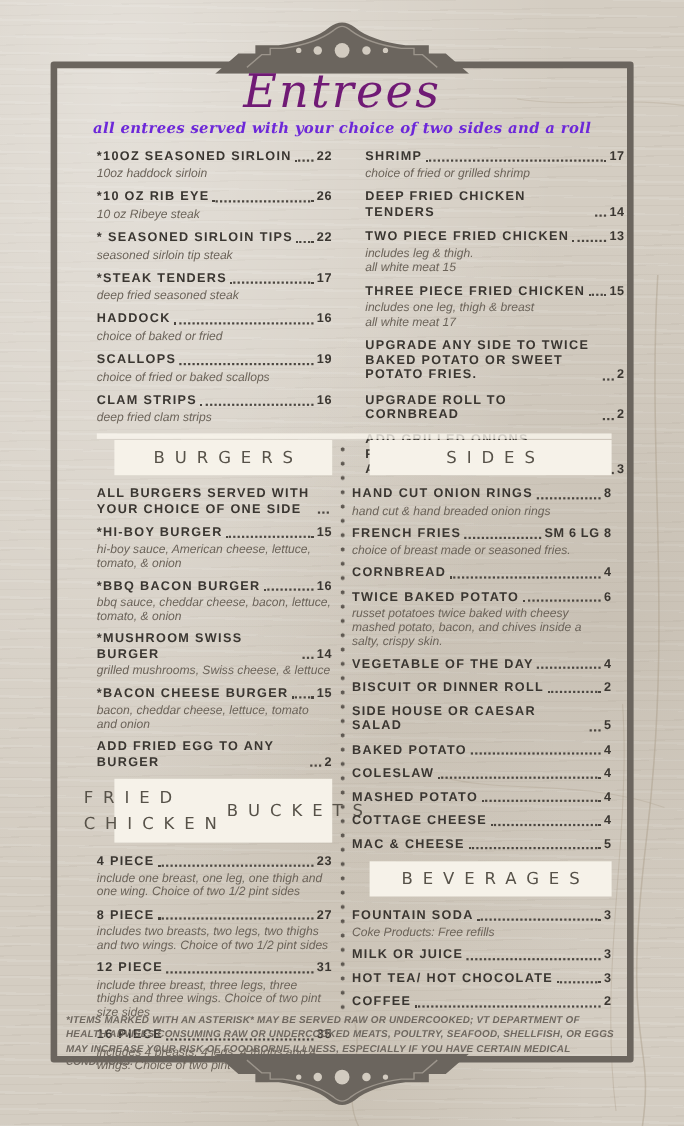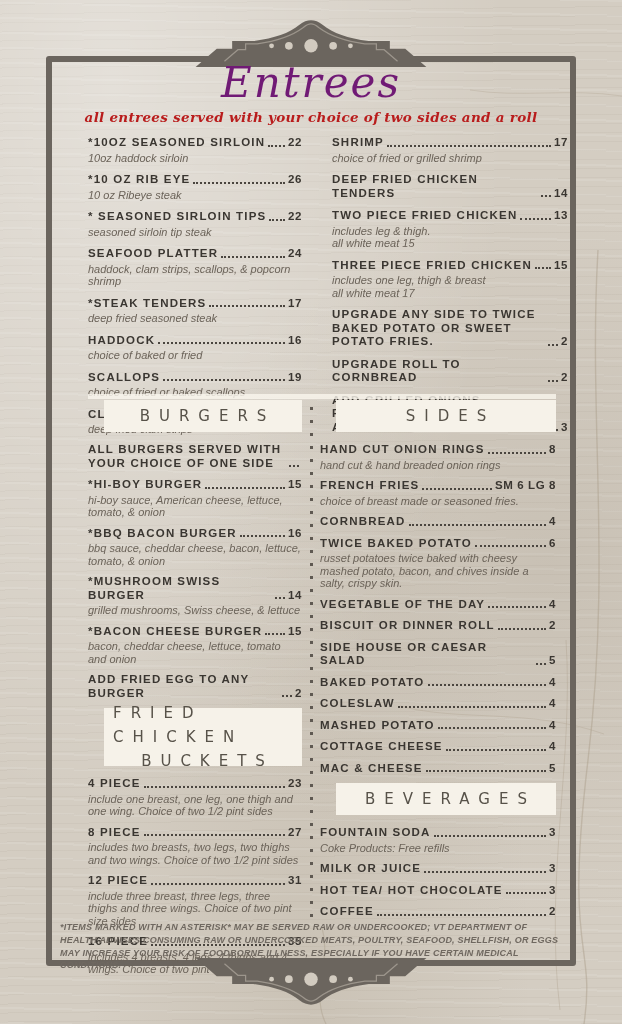--- a/index.html
+++ b/index.html
@@ -22,21 +22,21 @@
   }
   .badge{left:50%;transform:translateX(-50%);width:236px;height:50px;}
   #badge-top{top:17px;}
   #badge-bottom{top:958px;transform:translateX(-50%) scaleY(-1);}
   #page-title{
     top:58px;left:0;width:622px;text-align:center;color:#701a75;
     font-family:"DejaVu Serif",serif;font-style:italic;font-size:42px;
     letter-spacing:2px;
   }
   #page-subtitle{
-    top:109px;left:0;width:622px;text-align:center;color:#b91c1c;
+    top:109px;left:0;width:622px;text-align:center;color:#6d28d9;
     font-family:"DejaVu Serif",serif;font-style:italic;font-weight:bold;
     font-size:13.5px;letter-spacing:.3px;
   }
   #entrees{top:136px;left:88px;width:468px;display:flex;gap:30px;}
   #lower{top:400px;left:88px;width:468px;display:flex;gap:18px;}
   .colL{width:214px;flex:none;}
   .colR{width:236px;flex:none;}
   .item{margin-bottom:9px;}
   .lower-col .item{margin-bottom:8px;}
   .row{display:flex;align-items:flex-end;}
@@ -48,21 +48,21 @@
   .pr{font-weight:bold;font-size:11.5px;line-height:13.5px;letter-spacing:.6px;color:#3a3631;white-space:nowrap;}
   .desc{
     font-style:italic;font-size:11px;line-height:12.5px;color:#6b6359;
     margin-top:2px;white-space:pre-line;
   }
   .band{
     background:#f6f2e9;height:32px;display:flex;align-items:center;justify-content:center;
     font-size:15px;letter-spacing:9px;padding-left:9px;color:#575249;
     margin-bottom:11px;font-family:"DejaVu Sans",sans-serif;margin-left:16px;
   }
-  .band.two{height:58px;flex-direction:column;line-height:1.6;margin-top:8px;}
+  .band.two{height:58px;flex-direction:row;line-height:1.6;margin-top:8px;}
   .band.mt{margin-top:8px;}
   #band-strip{left:88px;top:394px;width:468px;height:5px;background:rgba(250,246,238,.8);}
   #divider{
     left:309px;top:402px;width:5px;height:516px;
     background-image:radial-gradient(circle, #5f5952 1.6px, transparent 2px);
     background-size:5px 13px;background-repeat:repeat-y;background-position:center top;
   }
   #disclaimer{
     left:60px;top:921px;width:506px;font-style:italic;font-size:9px;line-height:1.42;
     color:#6f6860;letter-spacing:.2px;font-weight:bold;
@@ -117,28 +117,20 @@
 
   <div class="item">
     <div class="row">
       <span class="nm">* SEASONED SIRLOIN TIPS</span>
       <span class="leader"></span>
       <span class="pr">22</span>
     </div>
     <div class="desc">seasoned sirloin tip steak</div>
   </div>
 
-  <div class="item">
-    <div class="row">
-      <span class="nm">SEAFOOD PLATTER</span>
-      <span class="leader"></span>
-      <span class="pr">24</span>
-    </div>
-    <div class="desc">haddock, clam strips, scallops, &amp; popcorn shrimp</div>
-  </div>
 
   <div class="item">
     <div class="row">
       <span class="nm">*STEAK TENDERS</span>
       <span class="leader"></span>
       <span class="pr">17</span>
     </div>
     <div class="desc">deep fried seasoned steak</div>
   </div>
 

